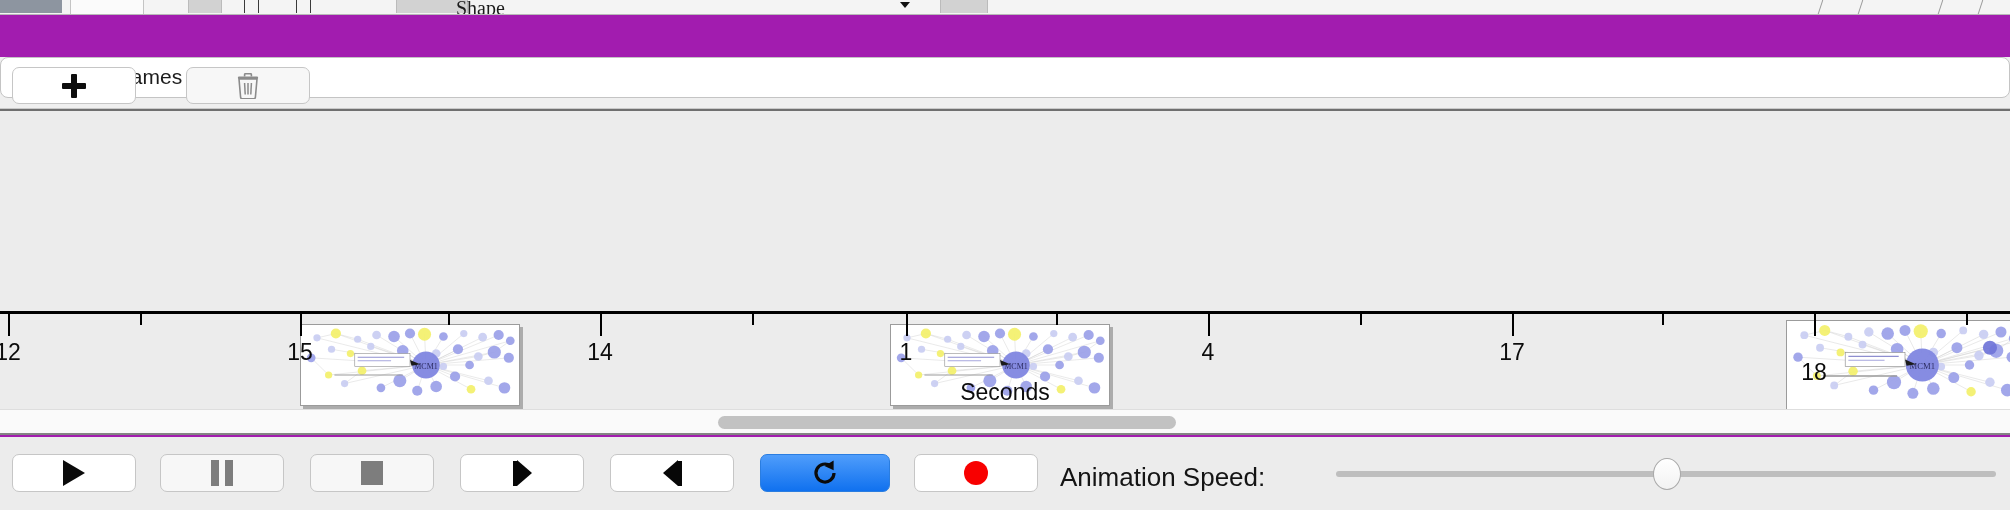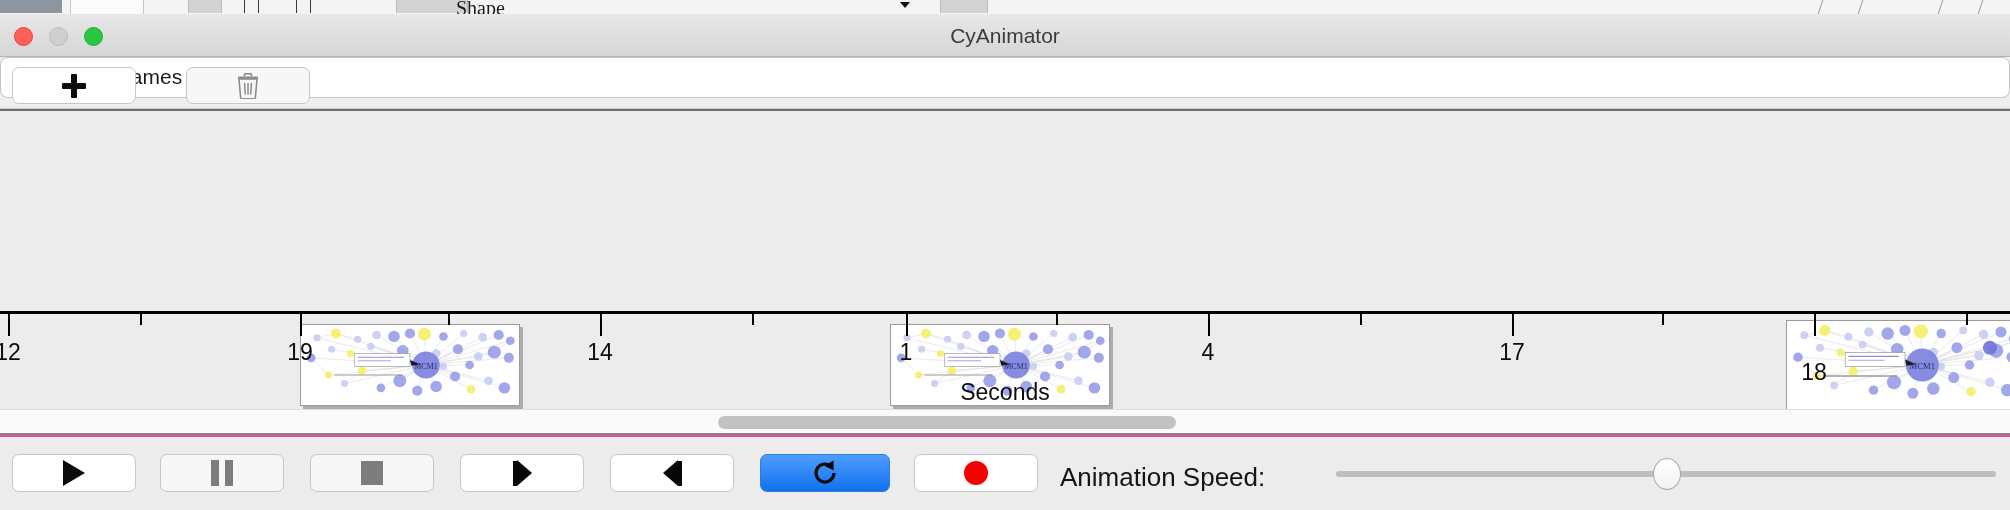--- a/index.html
+++ b/index.html
@@ -9,21 +9,21 @@
   }
   body {
     font-family: "Liberation Sans", sans-serif;
     -webkit-font-smoothing: antialiased;
   }
   #app {
     position: relative;
     width: 2010px;
     height: 510px;
     overflow: hidden;
-    background: #ec4899;
+    background: #a21caf;
   }
 
   
   .bg-window-strip {
     position: absolute;
     left: 0; top: 0;
     width: 2010px; height: 14px;
     background: #f4f4f4;
     border-bottom: 1px solid #b8b8b8;
     overflow: hidden;
@@ -329,26 +329,20 @@
     <div class="bg-grey-chip" style="left:396px;width:70px;"></div>
     <div class="bg-word" style="left:456px;">Shape</div>
     <div class="bg-caret" style="left:900px;"></div>
     <div class="bg-grey-chip" style="left:940px;width:46px;"></div>
     <div class="bg-slash" style="left:1820px;"></div>
     <div class="bg-slash" style="left:1860px;"></div>
     <div class="bg-slash" style="left:1940px;"></div>
     <div class="bg-slash" style="left:1980px;"></div>
   </div>
 
-  <div class="titlebar">
-    <div class="traffic close"></div>
-    <div class="traffic min"></div>
-    <div class="traffic max"></div>
-    <div class="window-title">CyAnimator</div>
-  </div>
 
   <div class="toolbar">
 
     <div class="tb-btn btn-add enabled">
       <span class="plus-icon"></span>
     </div>
 
     <div class="tb-btn btn-del disabled">
       <svg class="trash-icon" viewBox="0 0 22 26">
         <path d="M2 6 h18 l-1.6 18.2 a1.6 1.6 0 0 1 -1.6 1.5 h-11.6 a1.6 1.6 0 0 1 -1.6 -1.5 z" fill="none" stroke="#8b8b8b" stroke-width="1.6"></path>
@@ -644,21 +638,21 @@
           <path d="M150 49 L164 55 L152 57 Z" fill="#1a1a1a"></path>
           <line x1="46" y1="70" x2="140" y2="70" stroke="#9a9a9a" stroke-width="1.6"></line>
         </svg>
       </div>
 
     <div class="axis-line"></div>
     <div id="tick-holder">
         <div class="tick major" style="left: 8px;"></div>
         <div class="tick-label" style="left: 8px;">12</div>
         <div class="tick major" style="left: 300px;"></div>
-        <div class="tick-label" style="left: 300px;">19</div>
+        <div class="tick-label" style="left: 300px;">15</div>
         <div class="tick major" style="left: 600px;"></div>
         <div class="tick-label" style="left: 600px;">14</div>
         <div class="tick major" style="left: 906px;"></div>
         <div class="tick-label" style="left: 906px;">1</div>
         <div class="tick major" style="left: 1208px;"></div>
         <div class="tick-label" style="left: 1208px;">4</div>
         <div class="tick major" style="left: 1512px;"></div>
         <div class="tick-label" style="left: 1512px;">17</div>
         <div class="tick major" style="left: 1814px;"></div>
         <div class="tick-label" style="left: 1814px; margin-top: 20px;">18</div>

